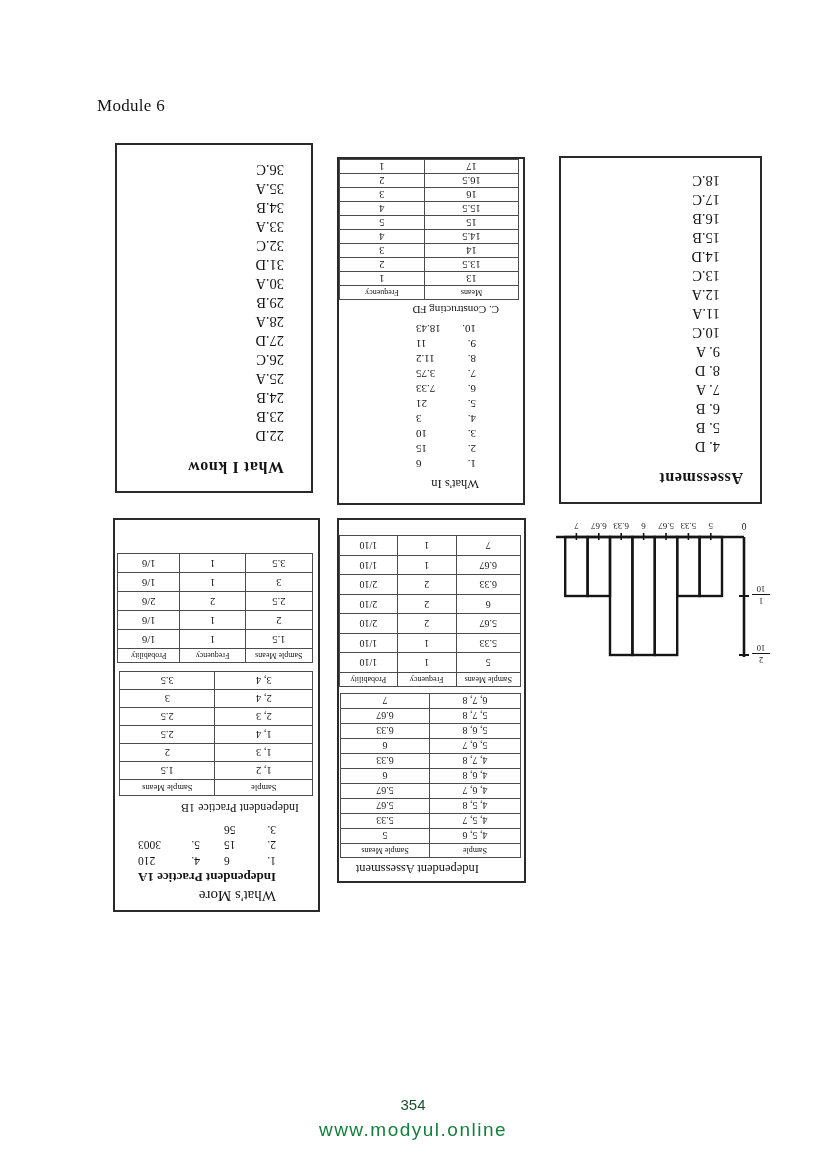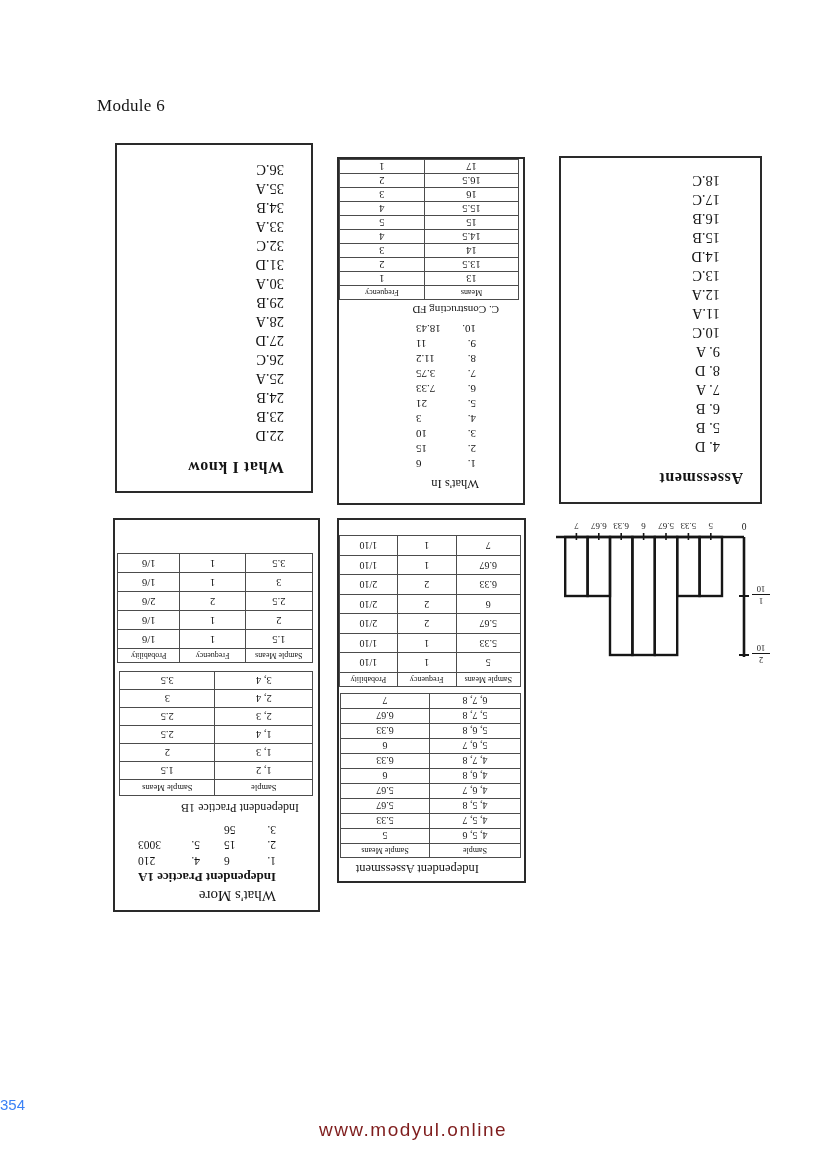--- a/index.html
+++ b/index.html
@@ -48,25 +48,25 @@
   
   .ia-content{padding:5px 3px 0 3px;}
   .ia-title{font-size:12.5px;margin-left:42px;}
   .ia-sample{width:181px;margin:3px auto 0;}
   .ia-sample td{height:14px;font-size:10px;}
   .ia-prob{width:182px;margin:6px auto 0;}
   .ia-prob td{height:18.5px;font-size:10px;}
   
   .chart-wrap{position:absolute;left:552px;top:512px;width:238px;height:172px;transform:rotate(180deg);}
   
-  .page-number{position:absolute;left:0;right:0;top:1096px;text-align:left;
-    font-family:"Liberation Sans","DejaVu Sans",sans-serif;font-size:15px;color:#3b82f6;}
+  .page-number{position:absolute;left:0;right:0;top:1096px;text-align:center;
+    font-family:"Liberation Sans","DejaVu Sans",sans-serif;font-size:15px;color:#14532d;}
   .watermark{position:absolute;left:0;right:0;top:1119px;text-align:center;
     font-family:"Liberation Sans","DejaVu Sans",sans-serif;font-size:19px;
-    color:#7f1d1d;letter-spacing:1.5px;}
+    color:#15803d;letter-spacing:1.5px;}
 </style>
 </head>
 <body>
 
 <div class="module-title">Module 6</div>
 
 <div class="box" style="left:115px;top:143px;width:198px;height:350px;">
   <div class="flip">
     <div style="padding:15px 0 0 27px;">
       <div class="b-title">What I know</div>

